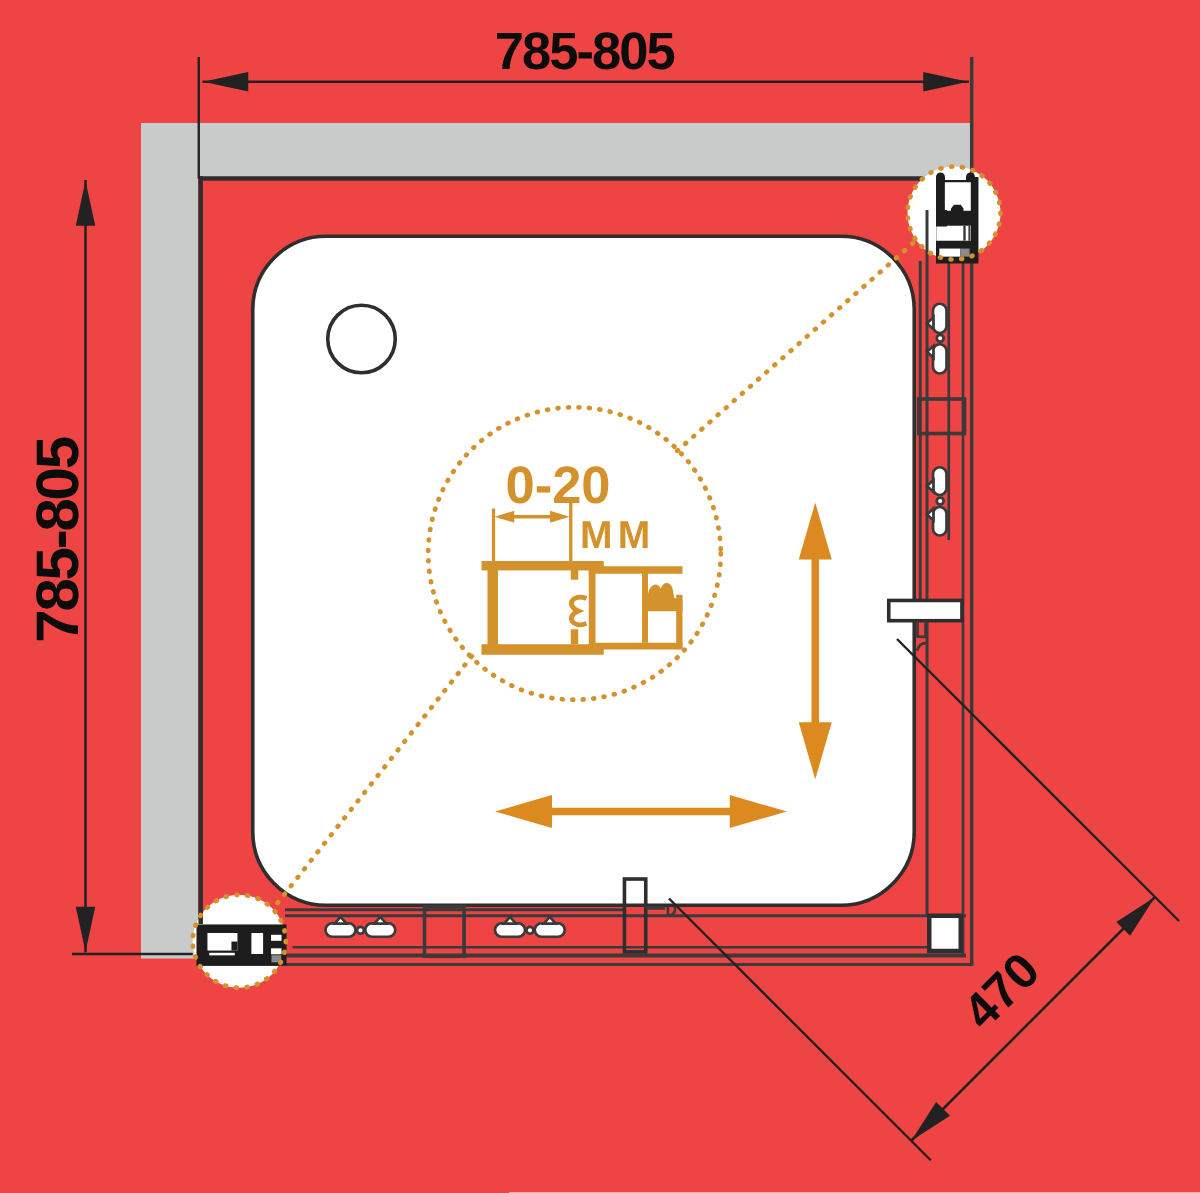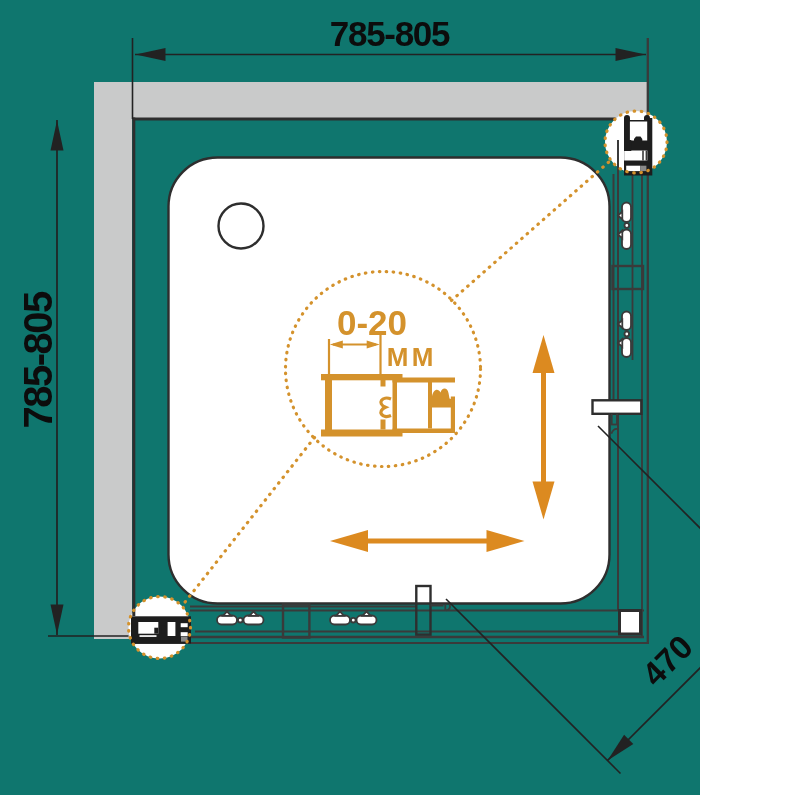--- a/index.html
+++ b/index.html
@@ -1,16 +1,16 @@
 <!DOCTYPE html>
 <html><head>
 <meta charset="utf-8">
 <style>
   html,body{margin:0;padding:0;background:#ffffff;}
-  .wrap{width:700px;height:795px;position:relative;overflow:hidden;background:#0f766e;}
+  .wrap{width:800px;height:795px;position:relative;overflow:hidden;background:#ef4444;}
   text{font-family:"Liberation Sans",sans-serif;}
 </style>
 </head>
 <body>
 <div class="wrap">
 <svg width="800" height="795" viewBox="0 0 800 795" xmlns="http://www.w3.org/2000/svg">
 
 <rect x="94" y="82" width="553" height="36" fill="#c9caca"></rect>
 
 <rect x="94" y="82" width="38" height="557" fill="#c9caca"></rect>

